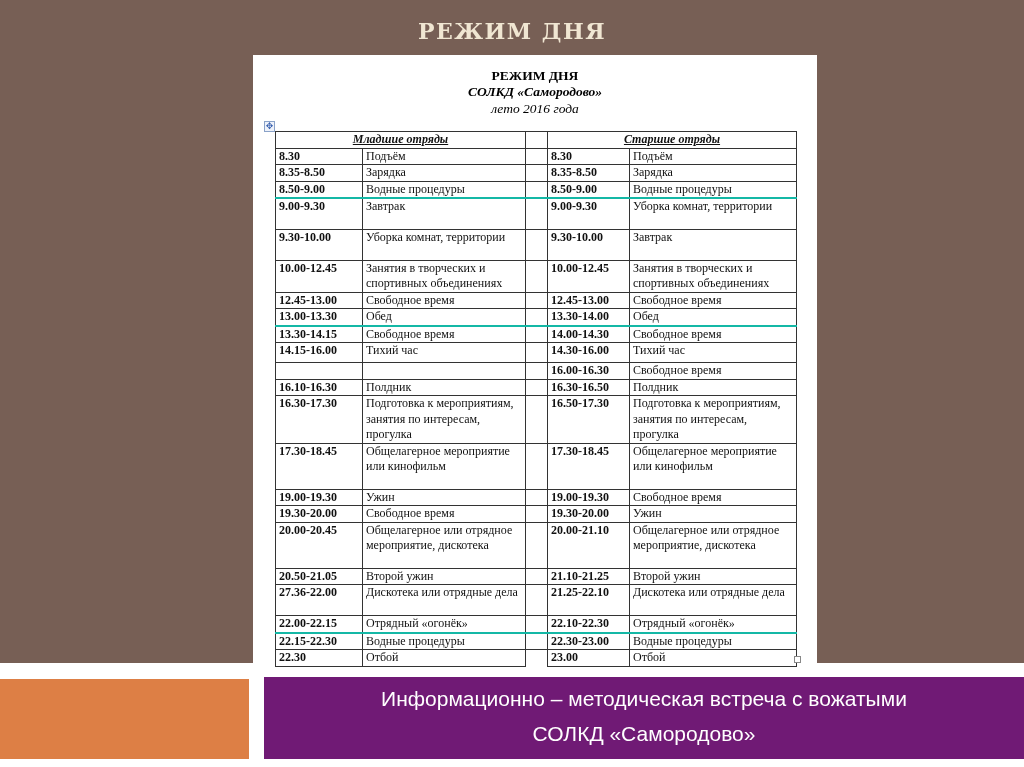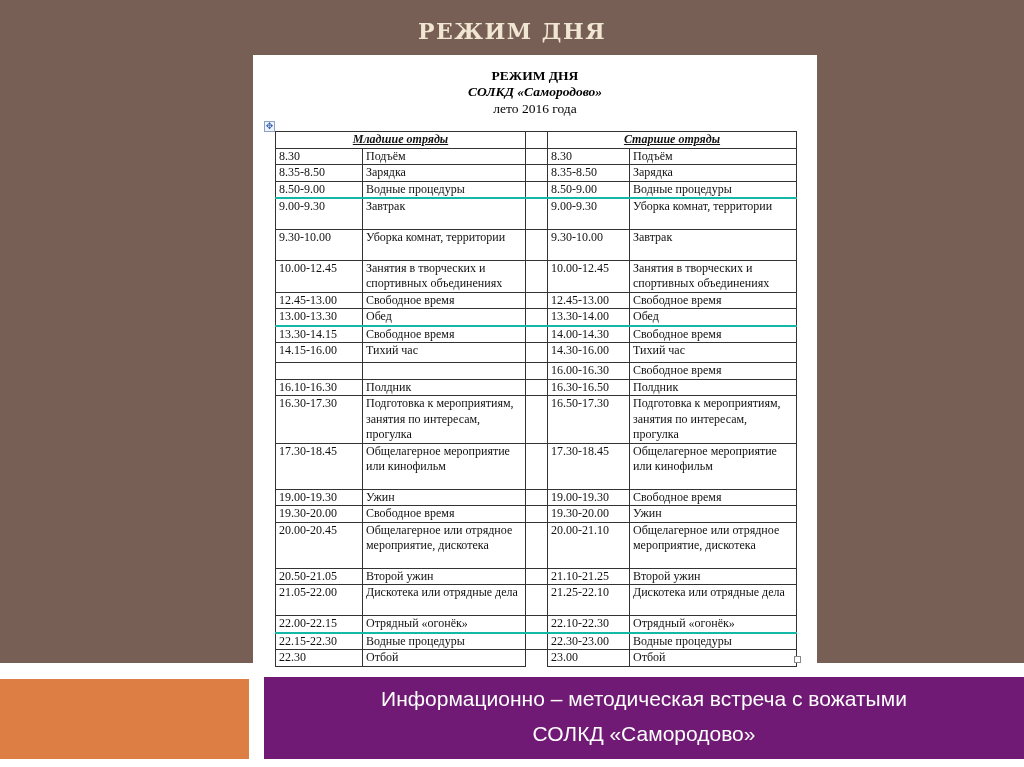--- a/index.html
+++ b/index.html
@@ -17,40 +17,40 @@
     color: #f0e6d2; font-family: "DejaVu Serif", serif; font-weight: bold;
     font-size: 22px; letter-spacing: 1.5px;
   }
   .doc {
     position: absolute; left: 253px; top: 55px; width: 564px; height: 610px;
     background: #ffffff;
   }
   .doc-head { position: absolute; left: 0; top: 12px; width: 100%; text-align: center; color: #000; }
   .doc-head .h1 { font-weight: bold; font-size: 13.5px; line-height: 17px; }
   .doc-head .h2 { font-weight: bold; font-style: italic; font-size: 13.5px; line-height: 16px; }
-  .doc-head .h3 { font-size: 13.5px; line-height: 17px; }
+  .doc-head .h3 { font-style: italic; font-size: 13.5px; line-height: 17px; }
   .move-handle {
     position: absolute; left: 11px; top: 66px; width: 9px; height: 9px;
     border: 1px solid #8aa2c8; color: #3a62b0; font-size: 9px; line-height: 9px;
     text-align: center; font-family: "DejaVu Sans", sans-serif; background: #eef2fa;
   }
   .resize-handle {
     position: absolute; left: 541px; top: 601px; width: 5px; height: 5px;
     border: 1px solid #888; background: #fff;
   }
   table.sched {
     position: absolute; left: 22px; top: 76px;
     border-collapse: collapse; font-size: 12px; color: #111;
     table-layout: fixed;
   }
   table.sched td {
     border: 1px solid #333; padding: 0 3px; vertical-align: top; line-height: 15.5px;
   }
   table.sched td.gap { border-top: 1px solid #333; border-bottom: none; background: #fff; }
-  table.sched td.time { font-weight: normal; }
+  table.sched td.time { font-weight: bold; }
   table.sched tr.head td { text-align: center; font-weight: bold; font-style: italic; text-decoration: underline; border-bottom: 1px solid #333; }
   table.sched tr.thick td { border-top: 2px solid #14b8a6; }
   .footer-left {
     position: absolute; left: 0; top: 679px; width: 249px; height: 80px;
     background: #dd7f45;
   }
   .footer-right {
     position: absolute; left: 264px; top: 677px; width: 760px; height: 82px;
     background: #701a75;
     color: #ffffff; text-align: center;
@@ -206,21 +206,21 @@
           <td>Общелагерное или отрядное мероприятие, дискотека</td>
         </tr>
         <tr>
           <td class="time">20.50-21.05</td>
           <td>Второй ужин</td>
           <td class="gap"></td>
           <td class="time">21.10-21.25</td>
           <td>Второй ужин</td>
         </tr>
         <tr style="height: 31px;">
-          <td class="time">21.05-22.00</td>
+          <td class="time">27.36-22.00</td>
           <td>Дискотека или отрядные дела</td>
           <td class="gap"></td>
           <td class="time">21.25-22.10</td>
           <td>Дискотека или отрядные дела</td>
         </tr>
         <tr>
           <td class="time">22.00-22.15</td>
           <td>Отрядный «огонёк»</td>
           <td class="gap"></td>
           <td class="time">22.10-22.30</td>

